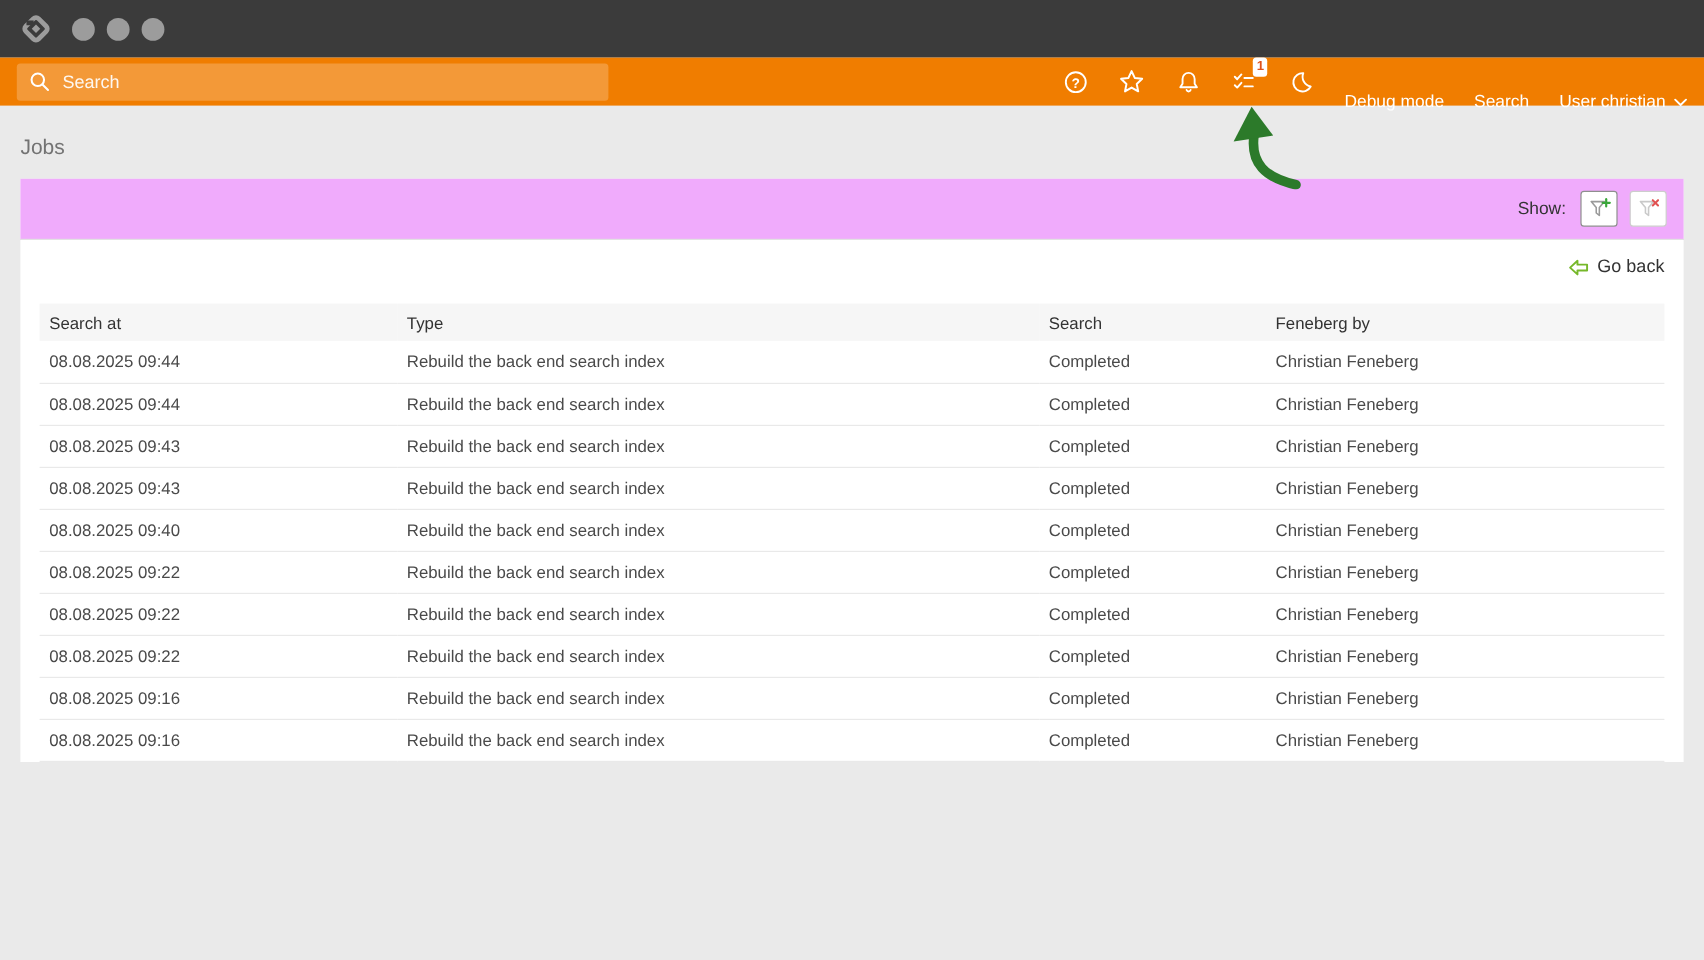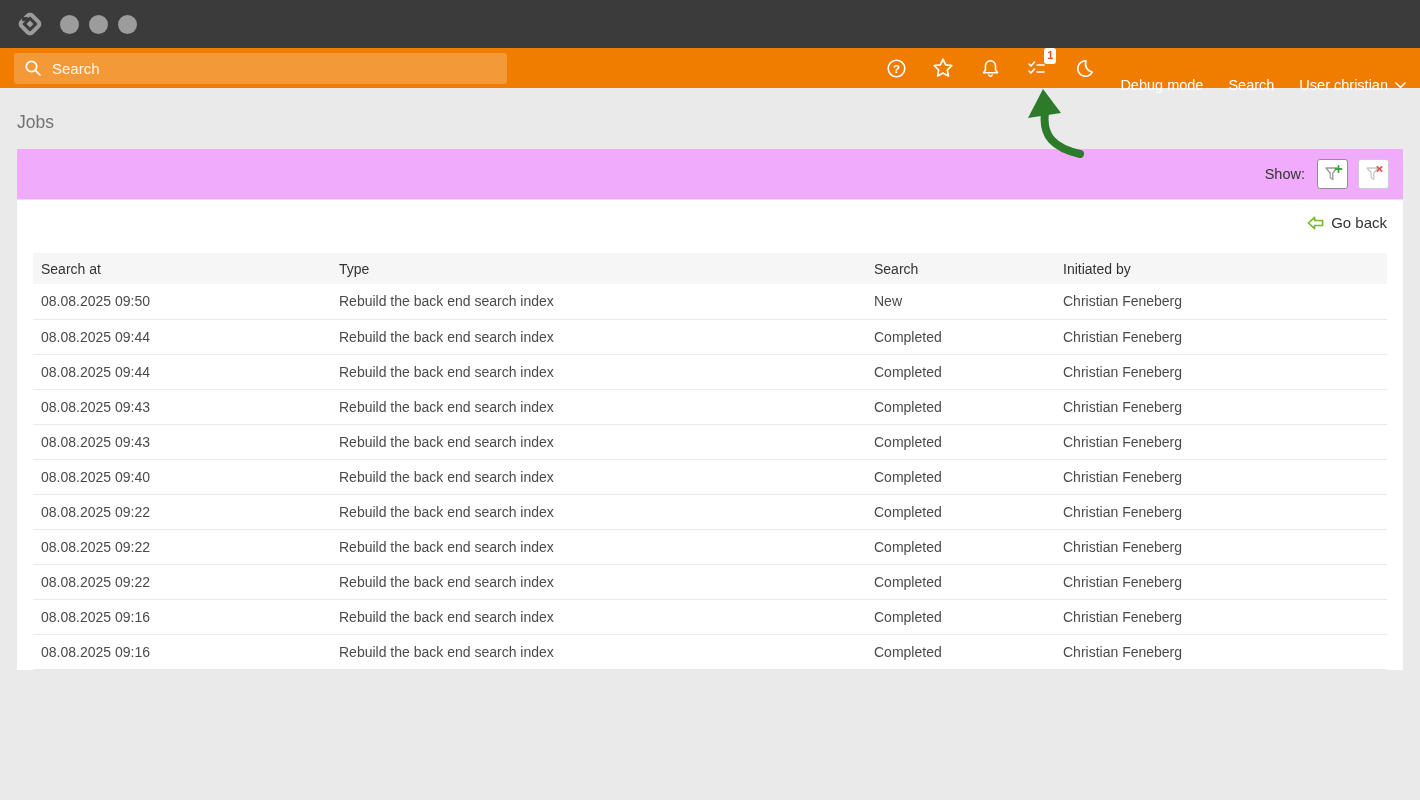--- a/index.html
+++ b/index.html
@@ -241,31 +241,25 @@
         <col class="c1">
         <col class="c2">
         <col class="c3">
         <col class="c4">
       </colgroup>
     <thead>
       <tr>
         <th>Search at</th>
         <th>Type</th>
         <th>Search</th>
-        <th>Initiated by</th>
+        <th>Feneberg by</th>
       </tr>
     </thead>
     <tbody>
         <tr>
-          <td>08.08.2025 09:50</td>
-          <td>Rebuild the back end search index</td>
-          <td>New</td>
-          <td>Christian Feneberg</td>
-        </tr>
-        <tr>
           <td>08.08.2025 09:44</td>
           <td>Rebuild the back end search index</td>
           <td>Completed</td>
           <td>Christian Feneberg</td>
         </tr>
         <tr>
           <td>08.08.2025 09:44</td>
           <td>Rebuild the back end search index</td>
           <td>Completed</td>
           <td>Christian Feneberg</td>

